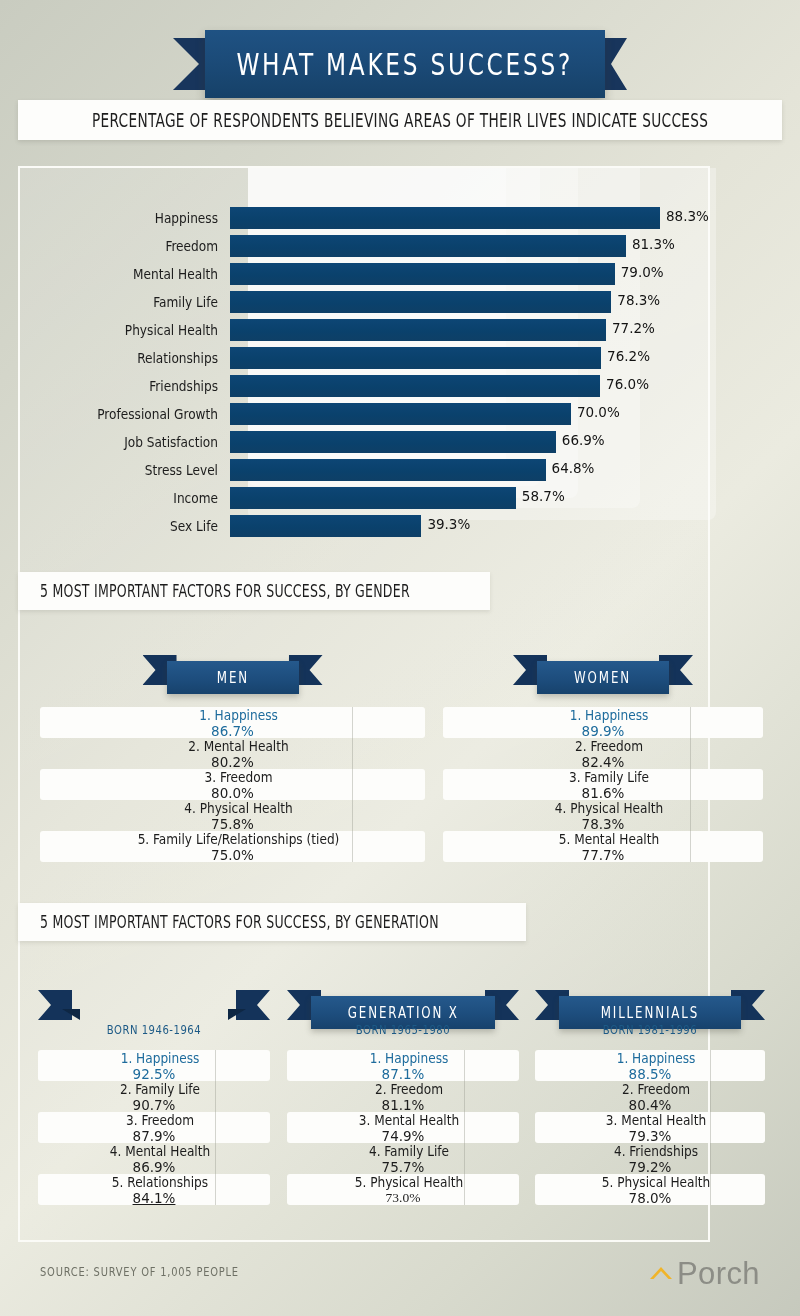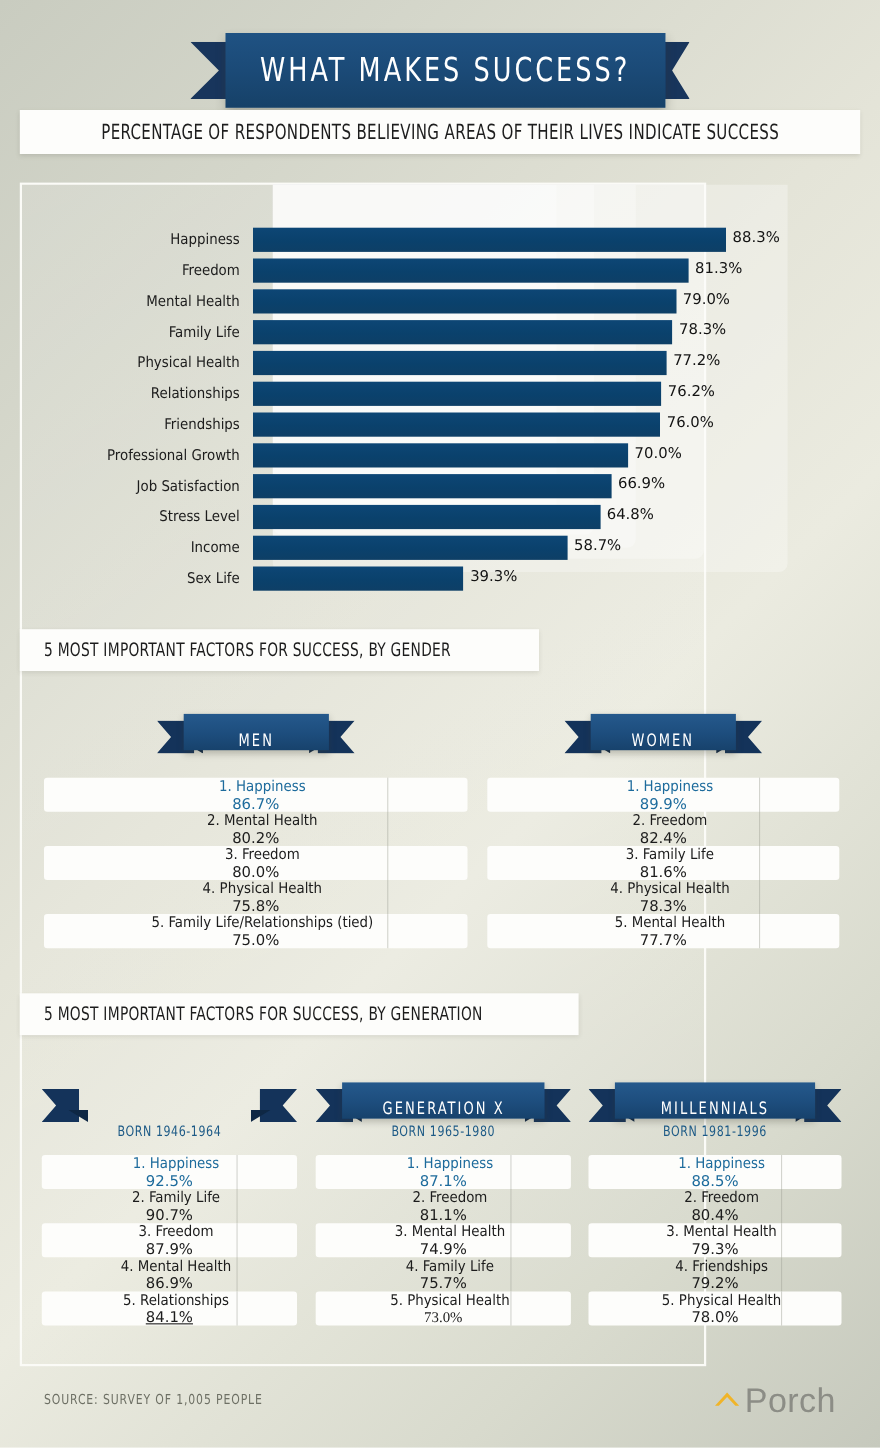--- a/index.html
+++ b/index.html
@@ -48,21 +48,21 @@
   }
   .subtitle-bar span{
     color:#1d1d1d; font-size:19px; letter-spacing:.4px;
     transform:scaleX(.80); transform-origin:center;
     font-family:"DejaVu Sans Condensed","Liberation Sans", sans-serif;
     text-transform:uppercase; white-space:nowrap;
   }
 
   
   .card{
-    position:absolute; left:18px; top:166px; width:624px; height:1076px;
+    position:absolute; left:18px; top:166px; width:692px; height:1076px;
     border:2px solid #fbfbf7;
     background:linear-gradient(160deg,rgba(255,255,255,.14),rgba(255,255,255,.02));
   }
 
   
   .chart{ position:absolute; left:0; top:0; width:764px; height:370px; }
   .steps{ position:absolute; inset:0; }
   .step{
     position:absolute; top:0;
     background:rgba(255,255,255,.30);
@@ -104,23 +104,23 @@
   .rib .rb-tail{
     position:absolute; top:10px; height:30px; width:34px; background:#14335a;
     box-shadow:0 3px 5px rgba(60,60,50,.32);
   }
   .rib .rb-tail.l{ left:0; clip-path:polygon(0 0,100% 0,100% 100%,0 100%,13px 50%); }
   .rib .rb-tail.r{ right:0; clip-path:polygon(0 0,100% 0,21px 50%,100% 100%,0 100%); }
   .rib .rb-fold{ position:absolute; top:29px; width:18px; height:11px; background:#0e2744; }
   .rib .rb-fold.l{ left:24px; clip-path:polygon(0 0,100% 0,100% 100%); }
   .rib .rb-fold.r{ right:24px; clip-path:polygon(0 0,100% 0,0 100%); }
   .rib .rb-main{
-    position:absolute; left:24px; right:24px; top:4px; height:33px;
+    position:absolute; left:24px; right:24px; top:16px; height:33px;
     background:linear-gradient(180deg,#25598c 0%,#1d4d7d 55%,#17426c 100%);
-    display:flex; align-items:flex-end; justify-content:center;
+    display:flex; align-items:center; justify-content:center;
     box-shadow:0 3px 6px rgba(60,60,50,.28);
   }
   .rib .rb-main span{
     color:#fff; font-size:15.5px; letter-spacing:2.2px;
     transform:scaleX(.85); transform-origin:center;
     font-family:"DejaVu Sans Condensed","Liberation Sans", sans-serif;
     text-transform:uppercase; white-space:nowrap;
   }
   .born{
     position:absolute; width:100%; text-align:center;

